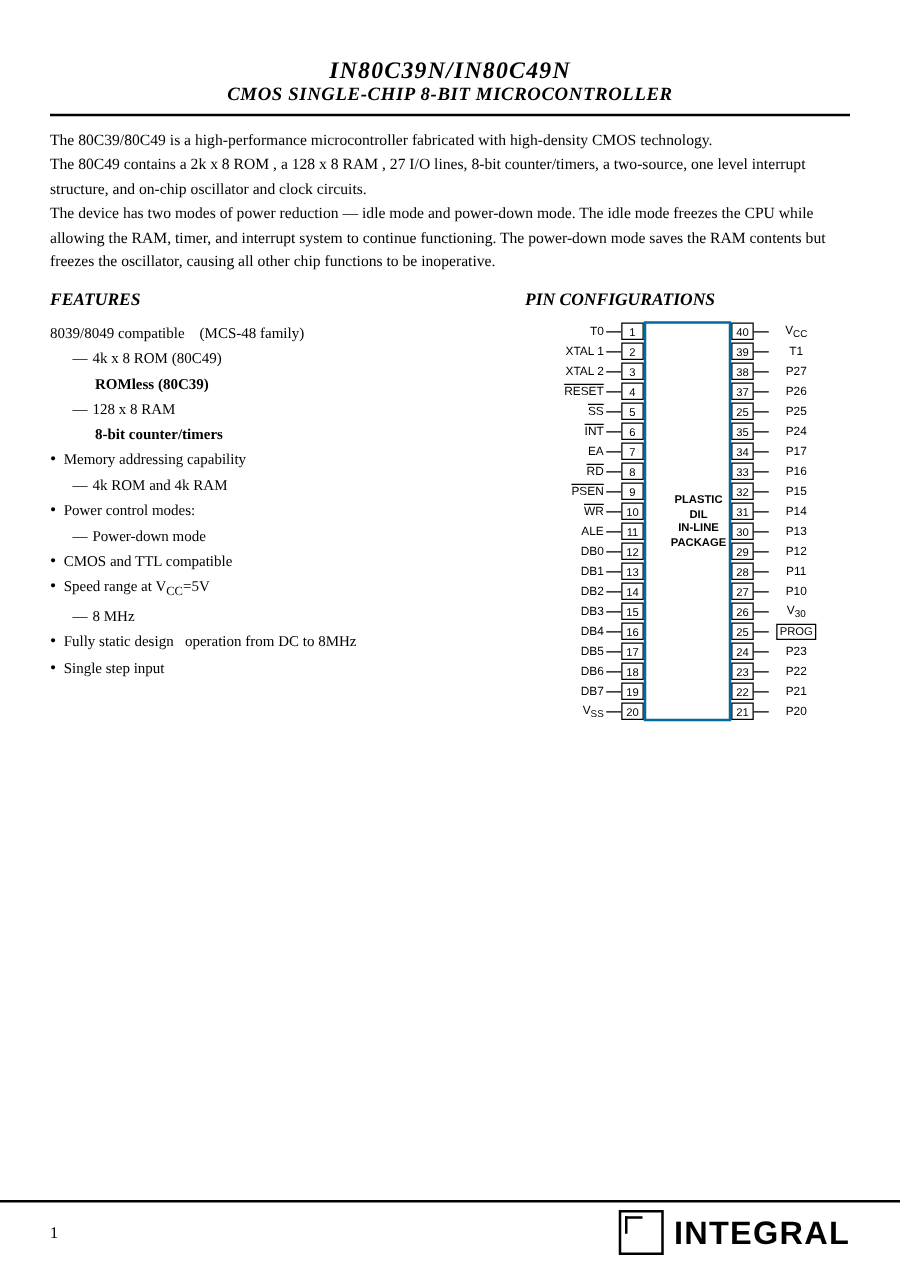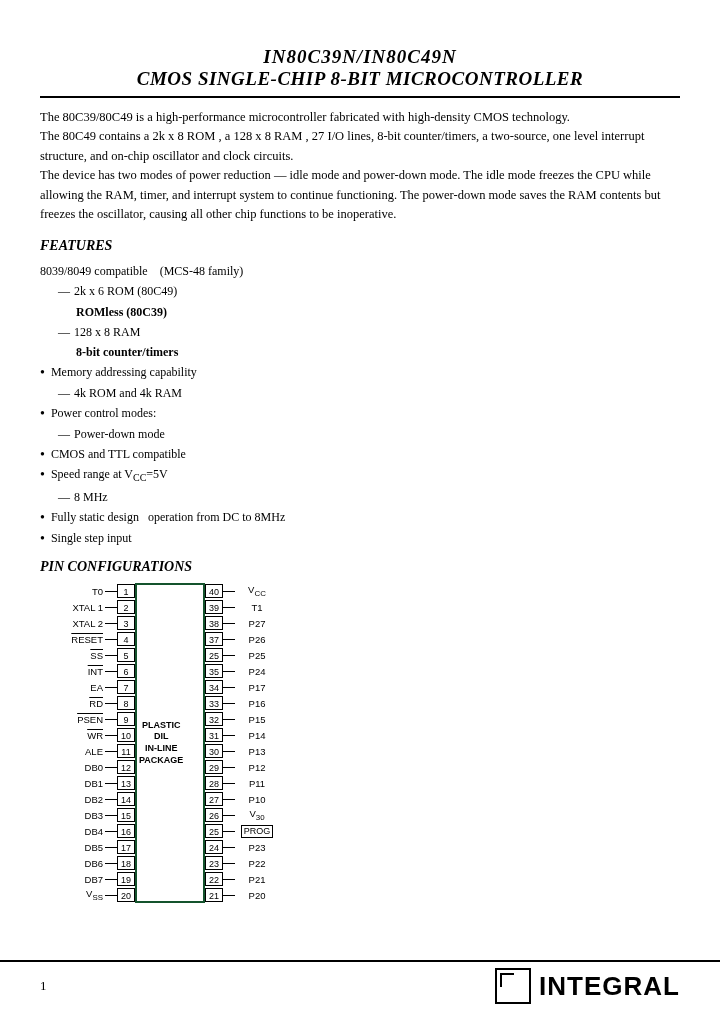--- a/index.html
+++ b/index.html
@@ -22,38 +22,38 @@
       text-align: center;
       margin-bottom: 6px;
     }
     .main-title {
       font-size: 19px;
       font-weight: bold;
       font-style: italic;
       letter-spacing: 1px;
     }
     .sub-title {
-      font-size: 19px;
+      font-size: 15px;
       font-weight: bold;
       font-style: italic;
       letter-spacing: 0.5px;
     }
     .title-divider {
       border: none;
       border-top: 2px solid #000;
       margin: 4px 0 10px 0;
     }
     .description {
       font-size: 12.5px;
       line-height: 1.55;
       margin-bottom: 14px;
     }
     .two-column {
       display: flex;
-      flex-direction: column;
+      flex-direction: row;
       gap: 10px;
       margin-top: 6px;
     }
     .features-col {
       flex: 1;
       min-width: 0;
     }
     .pin-col {
       width: 260px;
       flex-shrink: 0;
@@ -104,24 +104,24 @@
       margin-right: 0;
     }
     .pin-right-col {
       display: flex;
       flex-direction: column;
       align-items: flex-start;
       margin-left: 0;
     }
     .chip-body {
       width: 70px;
-      border: 2px solid #14532d;
+      border: 2px solid #0369a1;
       display: flex;
       flex-direction: column;
-      align-items: flex-start;
+      align-items: flex-end;
       justify-content: center;
       position: relative;
     }
     .chip-label {
       font-size: 9px;
       font-weight: bold;
       text-align: center;
       padding: 4px 2px;
       line-height: 1.3;
     }
@@ -239,21 +239,21 @@
     <div class="features-col">
       <div class="section-title">FEATURES</div>
       <div class="features-list">
 
         <div class="feature-item">
           <span style="margin-left:0px">8039/8049 compatible &nbsp;&nbsp; (MCS-48 family)</span>
         </div>
 
         <div class="feature-item indent1">
           <span class="dash">—</span>
-          <span>2k x 6 ROM (80C49)</span>
+          <span>4k x 8 ROM (80C49)</span>
         </div>
 
         <div class="feature-item indent2">
           <span>ROMless (80C39)</span>
         </div>
 
         <div class="feature-item indent1">
           <span class="dash">—</span>
           <span>128 x 8 RAM</span>
         </div>

